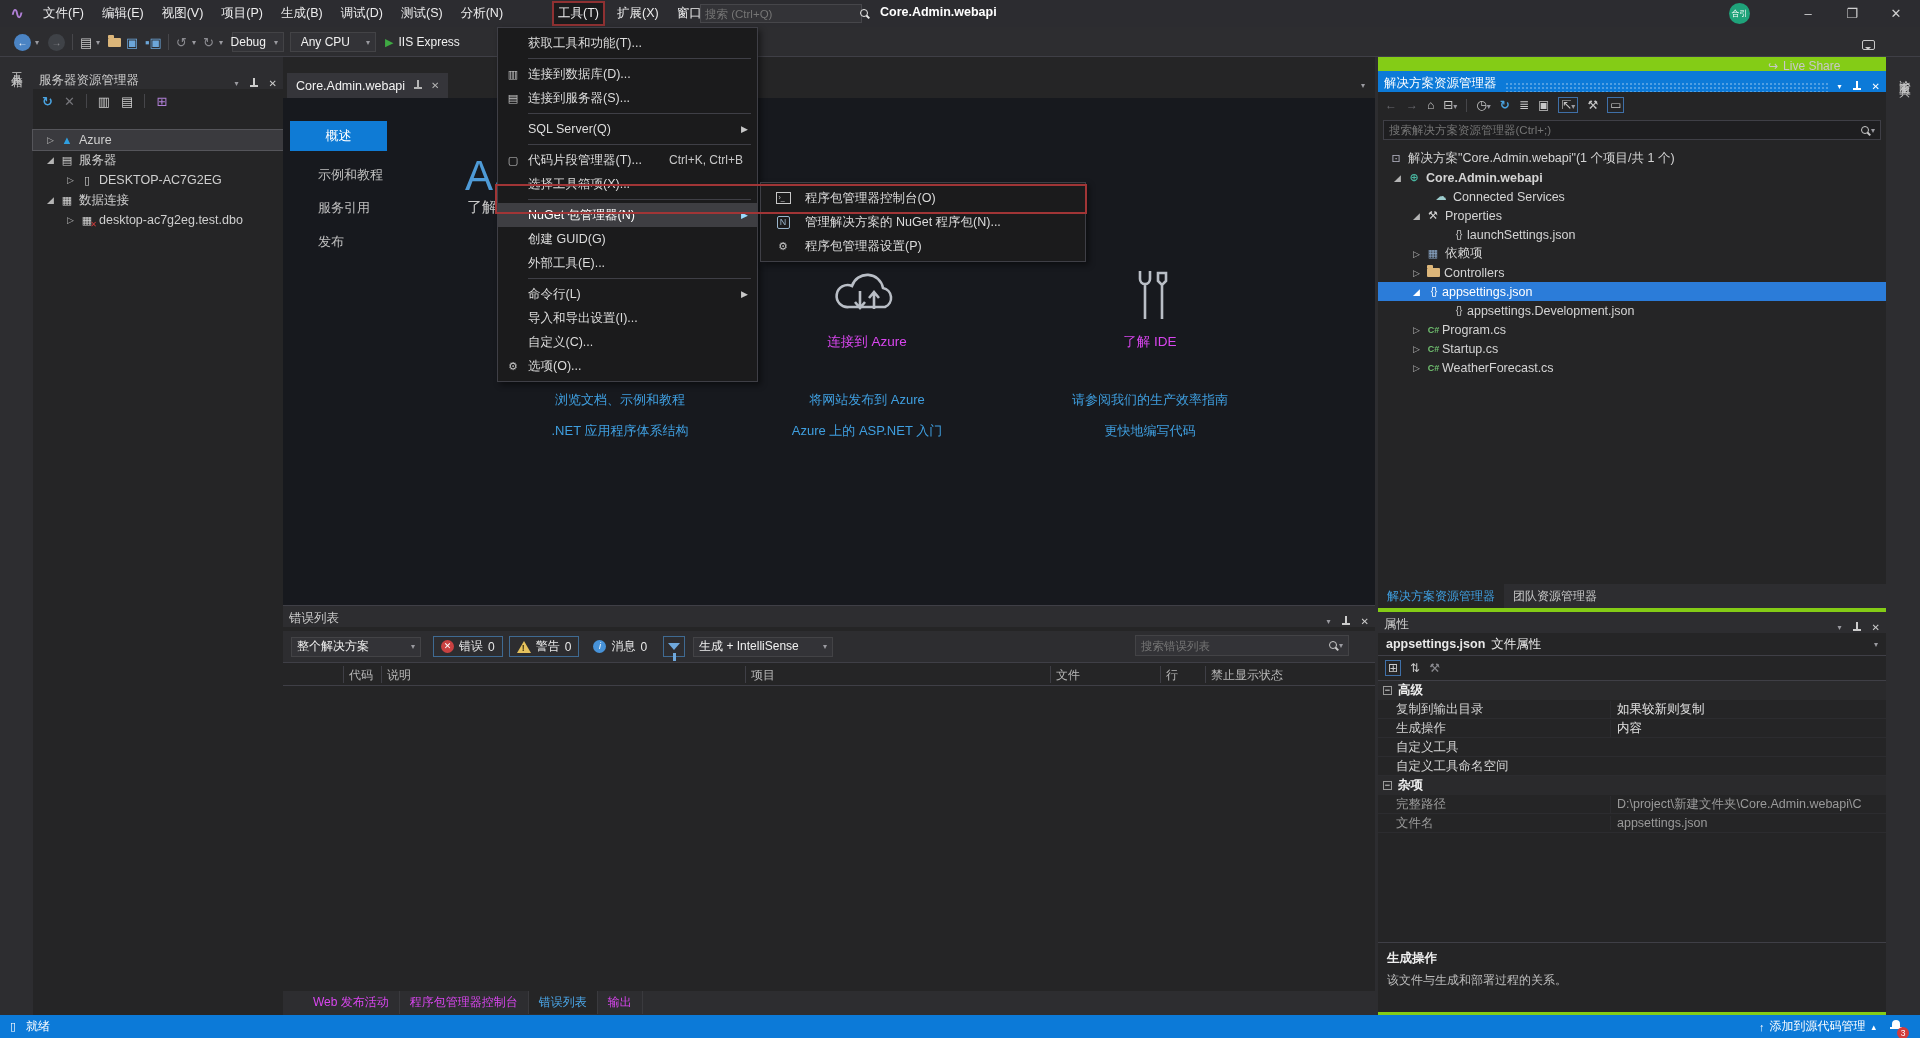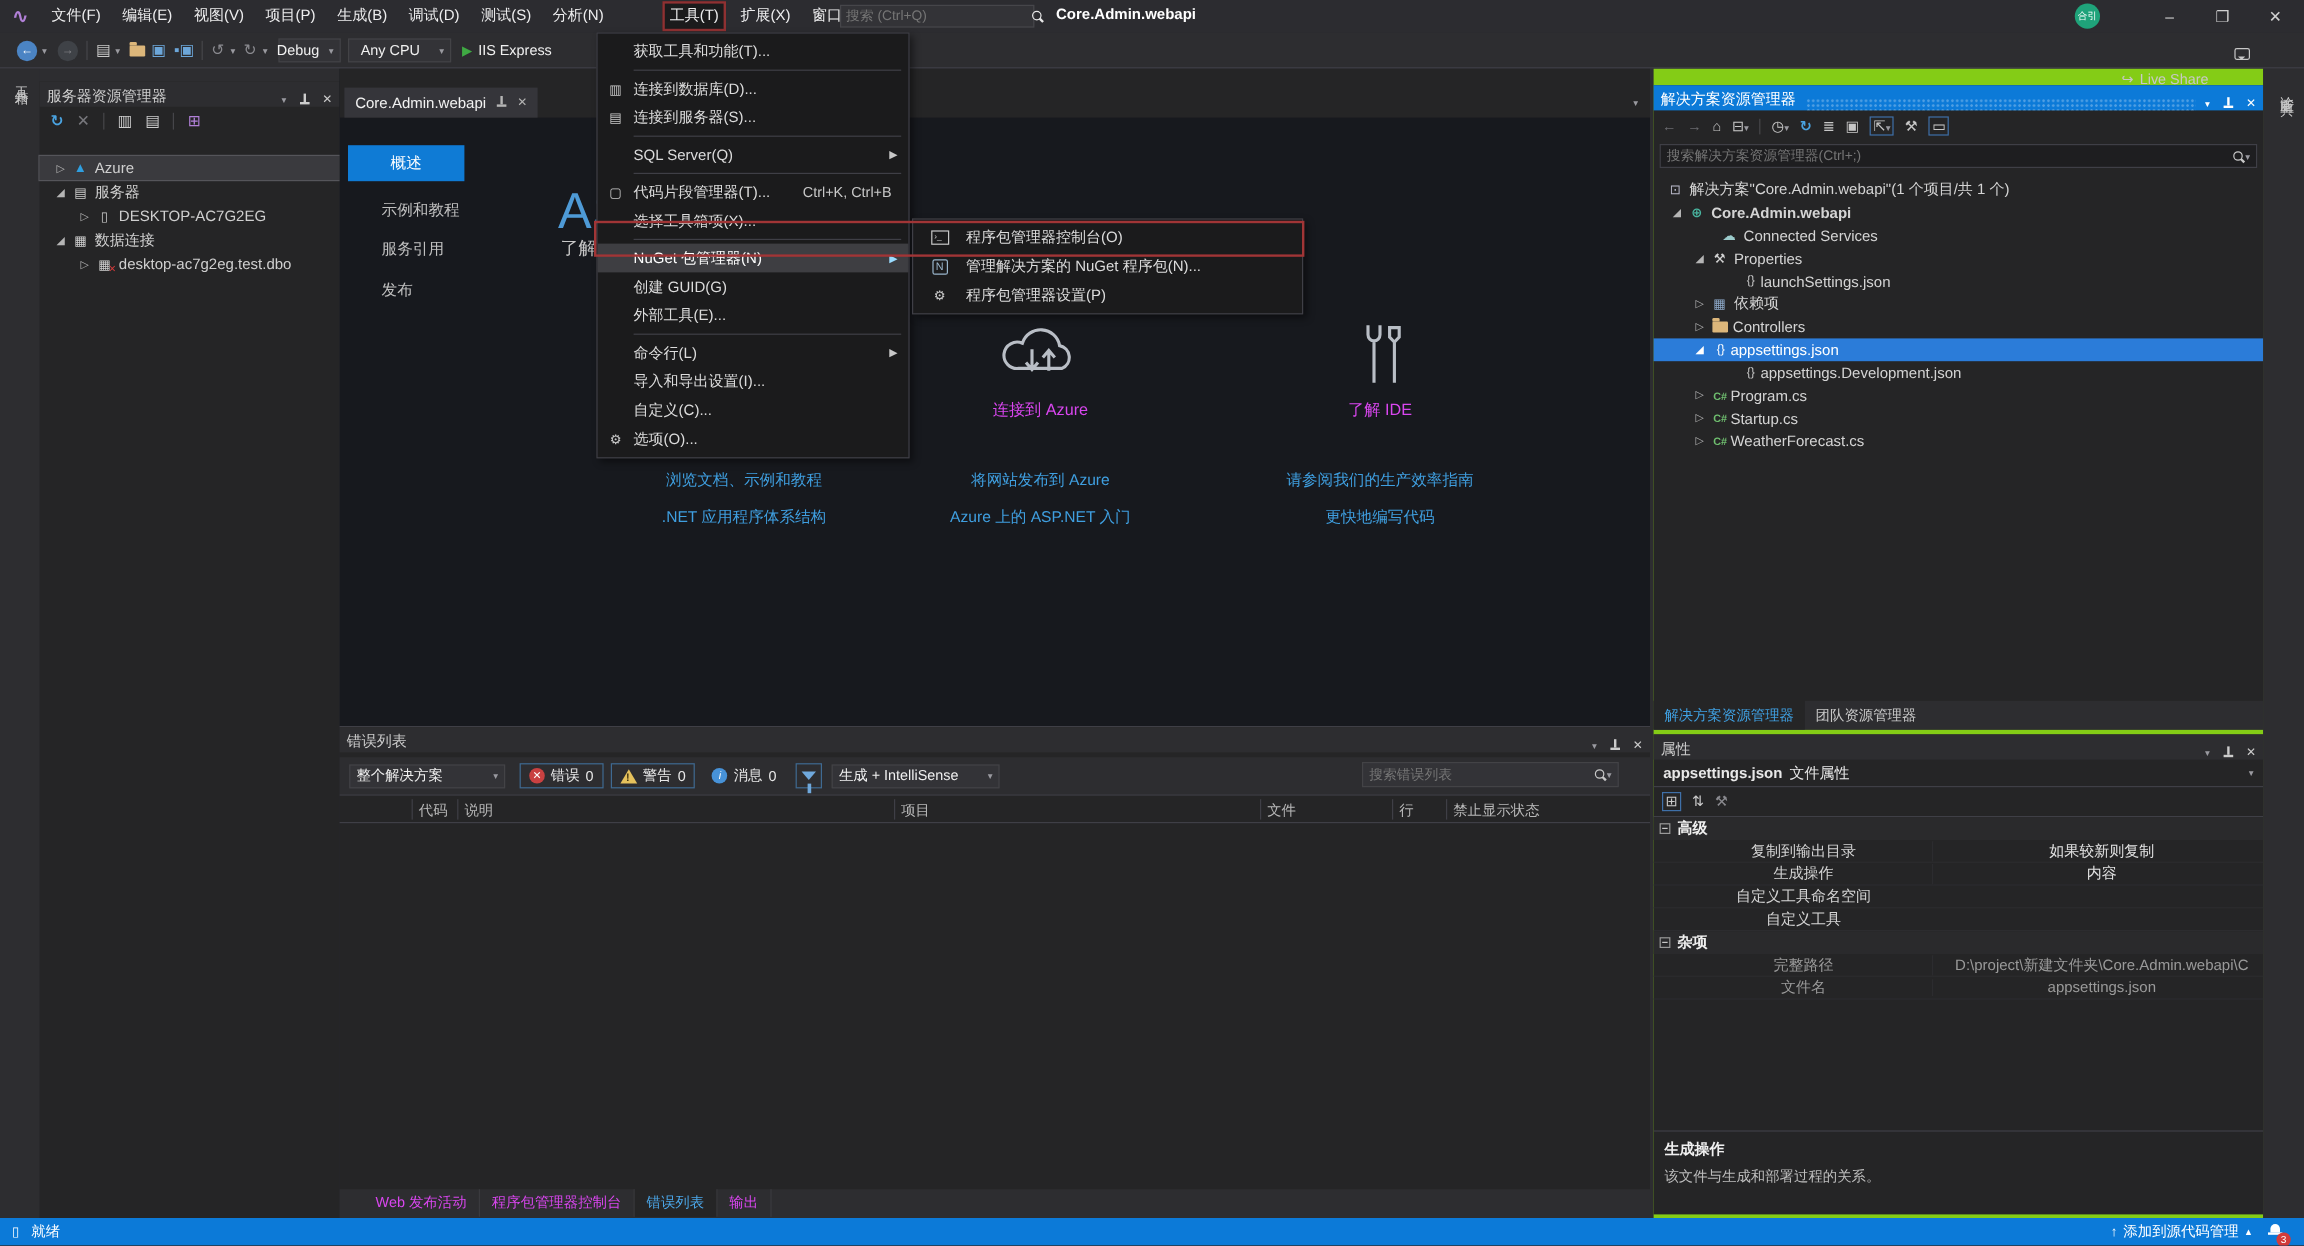--- a/index.html
+++ b/index.html
@@ -127,21 +127,21 @@
   .sx-tabs { position:absolute; left:0; bottom:0; width:100%; height:24px; background:#2d2d30; display:flex; }
   .sx-tab { padding:4px 9px; font-size:12px; color:#c8c8c8; }
   .sx-tab.active { color:#3f9fe0; background:#252526; }
 
   
   .props { position:absolute; left:0; top:555px; width:508px; height:400px; background:#252526; }
   .pr-obj { height:23px; display:flex; align-items:center; padding:0 8px; color:#e8e8e8; font-size:12.5px; border-bottom:1px solid #3f3f46; }
   .pr-tools { height:25px; display:flex; align-items:center; gap:9px; padding:0 7px; font-size:12px; border-bottom:1px solid #3f3f46; }
   .grid-sec { height:19px; display:flex; align-items:center; gap:6px; padding:0 5px; color:#f0f0f0; font-weight:bold; font-size:12.5px; background:#2a2a2c; }
   .boxminus { width:9px; height:9px; border:1px solid #9a9a9a; color:#c8c8c8; font-size:9px; line-height:7px; text-align:center; }
-  .grid-row { height:19px; display:flex; align-items:center; font-size:12.5px; border-bottom:1px solid #2c2c2f;text-align:center; }
+  .grid-row { height:19px; display:flex; align-items:center; font-size:12.5px; border-bottom:1px solid #2c2c2f; }
   .grid-row .gl { width:232px; padding-left:18px; color:#d4d4d4; overflow:hidden; white-space:nowrap; }
   .grid-row .gv { flex:1; color:#e2e2e2; border-left:1px solid #2c2c2f; padding-left:6px; overflow:hidden; white-space:nowrap; }
   .grid-row.muted .gl, .grid-row.muted .gv { color:#9a9a9a; }
   .pr-desc { position:absolute; left:0; bottom:12px; width:100%; height:58px; border-top:1px solid #3f3f46; padding:7px 9px; }
   .pr-desc .t { color:#f0f0f0; font-weight:bold; font-size:12.5px; margin-bottom:5px; }
   .pr-desc .d { color:#bdbdbd; font-size:12px; }
 
   
   .statusbar { left:0; top:1015px; width:1920px; height:23px; background:#0c7ad8; color:#fff; display:flex; align-items:center; font-size:12px; z-index:60; }
   .bell { width:12px; height:13px; position:relative; display:inline-block; }
@@ -521,25 +521,25 @@
     </div>
     <div class="grid-row">
       <span class="gl">复制到输出目录</span>
       <span class="gv">如果较新则复制</span>
     </div>
     <div class="grid-row">
       <span class="gl">生成操作</span>
       <span class="gv">内容</span>
     </div>
     <div class="grid-row">
+      <span class="gl">自定义工具</span>
+      <span class="gv"></span>
+    </div>
+    <div class="grid-row">
       <span class="gl">自定义工具命名空间</span>
-      <span class="gv"></span>
-    </div>
-    <div class="grid-row">
-      <span class="gl">自定义工具</span>
       <span class="gv"></span>
     </div>
     <div class="grid-sec">
       <span class="boxminus">−</span>
       <span>杂项</span>
     </div>
     <div class="grid-row muted">
       <span class="gl">完整路径</span>
       <span class="gv">D:\project\新建文件夹\Core.Admin.webapi\C</span>
     </div>

